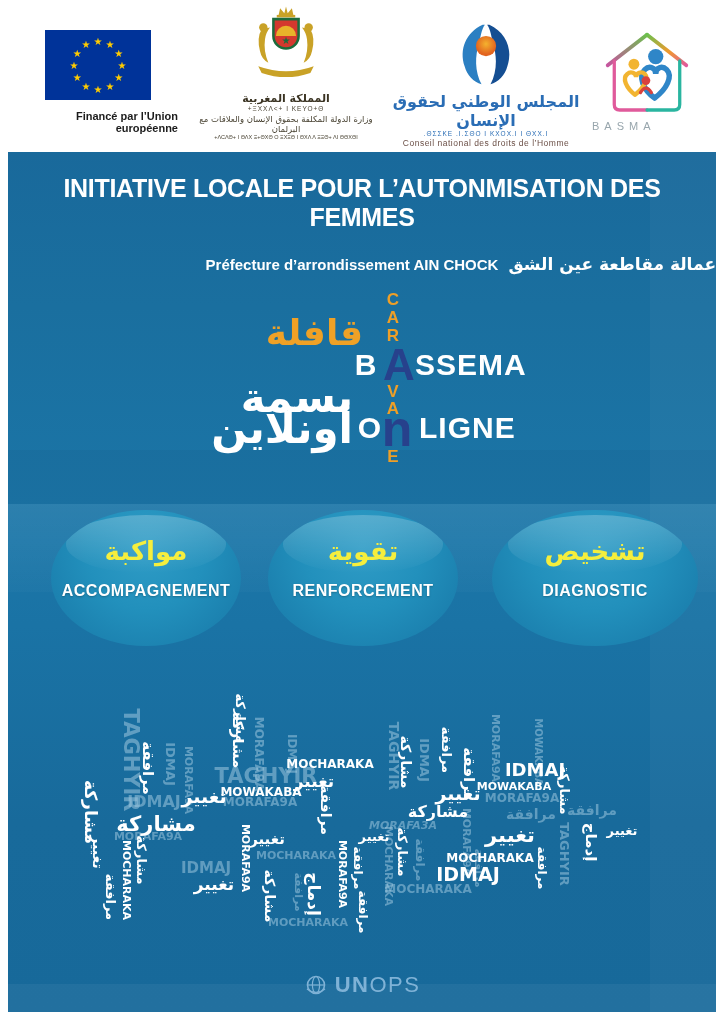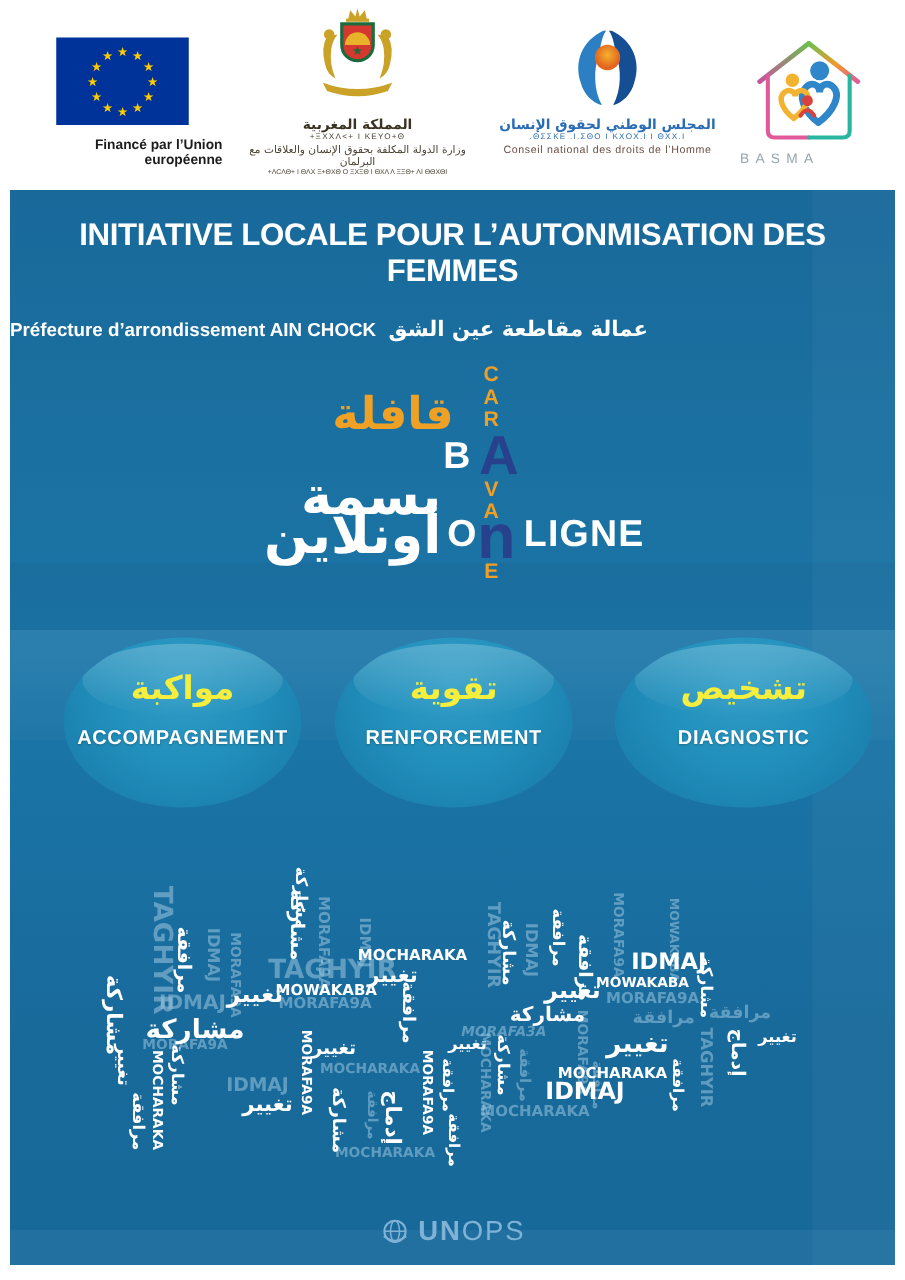--- a/index.html
+++ b/index.html
@@ -9,38 +9,38 @@
   .hdr{position:absolute;left:0;top:0;width:724px;height:152px;background:#fff;}
   .eu{position:absolute;left:18px;top:30px;width:160px;text-align:center;}
   .eu-flag{width:106px;height:70px;background:#003399;margin:0 auto;}
   .eu-cap{margin-top:10px;font-size:11px;font-weight:700;color:#1c1c1c;text-align:right;}
   .ma{position:absolute;left:196px;top:4px;width:180px;text-align:center;}
   .ma .ar1{font-size:11px;font-weight:700;color:#3a3322;font-family:"DejaVu Sans",sans-serif;direction:rtl;}
   .tif{font-size:6.5px;color:#4a4434;letter-spacing:1px;}
   .ma .ar2{font-size:8.5px;color:#4a4434;font-family:"DejaVu Sans",sans-serif;direction:rtl;margin-top:2px;}
   .ma .tif2{font-size:5.5px;color:#4a4434;letter-spacing:0;}
   .cndh{position:absolute;left:386px;top:22px;width:200px;text-align:center;}
-  .cndh .ar1{font-size:11px;font-weight:700;color:#2a6db5;font-family:"DejaVu Sans",sans-serif;direction:rtl;text-align:center;}
+  .cndh .ar1{font-size:16px;font-weight:700;color:#2a6db5;font-family:"DejaVu Sans",sans-serif;direction:rtl;text-align:center;}
   .cndh .tif{color:#2a6db5;font-size:6.5px;}
   .cndh .fr{font-size:8.5px;color:#6b4f46;letter-spacing:.5px;margin-top:1px;}
   .basma{position:absolute;left:592px;top:26px;width:116px;text-align:left;}
   .basma .lbl{font-size:11px;color:#98a6ad;letter-spacing:5px;margin-top:-6px;}
   
   .poster{position:absolute;left:8px;top:152px;width:708px;height:860px;
     background:linear-gradient(180deg,#19699b 0%,#1a6f9f 18%,#1b76a8 45%,#1a73a5 55%,#186a9b 78%,#17699a 100%);}
   .band{position:absolute;left:0;right:0;pointer-events:none;}
   .band1{top:352px;height:88px;background:linear-gradient(180deg,rgba(255,255,255,.08),rgba(255,255,255,.02));}
   .band2{top:298px;height:54px;background:rgba(0,0,0,.035);}
   .band3{bottom:0;height:28px;background:rgba(255,255,255,.05);}
   .bandv{position:absolute;top:0;bottom:0;right:0;width:66px;background:rgba(255,255,255,.03);pointer-events:none;}
   .title{position:absolute;left:0;right:0;top:22px;text-align:center;color:#fff;
          font-weight:700;font-size:25px;letter-spacing:-.3px;}
   .title-ar{position:absolute;left:0;right:0;top:52px;text-align:center;color:#efa126;
          font-weight:700;font-size:31px;font-family:"DejaVu Sans",sans-serif;direction:rtl;}
-  .pref{position:absolute;left:0;right:0;top:102px;display:flex;justify-content:flex-start;align-items:center;gap:10px;color:#fff;}
+  .pref{position:absolute;left:0;right:0;top:102px;display:flex;justify-content:flex-end;align-items:center;gap:10px;color:#fff;}
   .pref .fr{font-size:15px;font-weight:700;}
   .pref .ar{font-size:17px;font-weight:700;font-family:"DejaVu Sans",sans-serif;direction:rtl;}
   
   .crow{position:absolute;white-space:nowrap;}
   .car-ar{color:#efa126;font-weight:700;font-family:"DejaVu Sans",sans-serif;direction:rtl;}
   .car-w{color:#fff;font-weight:700;font-family:"DejaVu Sans",sans-serif;direction:rtl;}
   .lat{color:#fff;font-weight:700;font-size:30px;letter-spacing:1px;font-family:"Liberation Sans",sans-serif;}
   .r1{right:353px;top:180px;transform:translateY(-50%);font-size:36px;}
   .r2a{right:363px;top:213px;transform:translateY(-50%);font-size:42px;margin-top:32px;}
   .r2b{left:358px;top:213px;transform:translate(-50%,-50%);}
@@ -181,20 +181,21 @@
 
     <div class="title">INITIATIVE LOCALE POUR L’AUTONMISATION DES FEMMES</div>
     <div class="pref">
       <span class="fr">Préfecture d’arrondissement AIN CHOCK</span>
       <span class="ar">عمالة مقاطعة عين الشق</span>
     </div>
 
     <div class="crow r1 car-ar">قافلة</div>
     <div class="crow r2a car-w">بسمة</div>
     <div class="crow r2b lat">B</div>
+    <div class="crow r2c lat">SSEMA</div>
     <div class="crow r3a car-w">أونلاين</div>
     <div class="crow r3b lat">O</div>
     <div class="crow r3c lat">LIGNE</div>
     <span class="vl vlo vl0">C</span>
     <span class="vl vlo vl1">A</span>
     <span class="vl vlo vl2">R</span>
     <span class="vl vln vl3">A</span>
     <span class="vl vlo vl4">V</span>
     <span class="vl vlo vl5">A</span>
     <span class="vl vln vl6">n</span>

